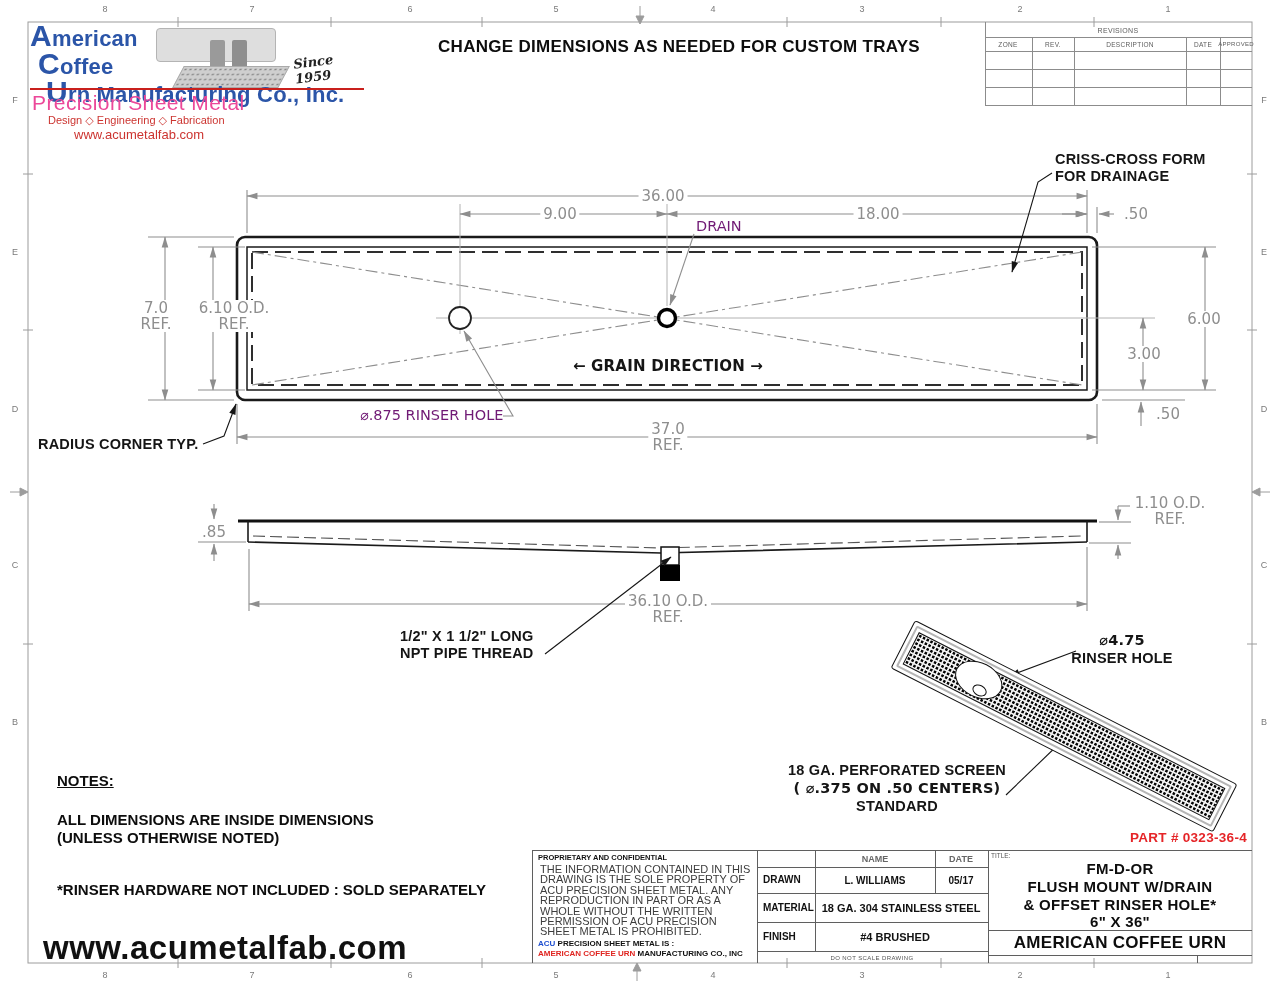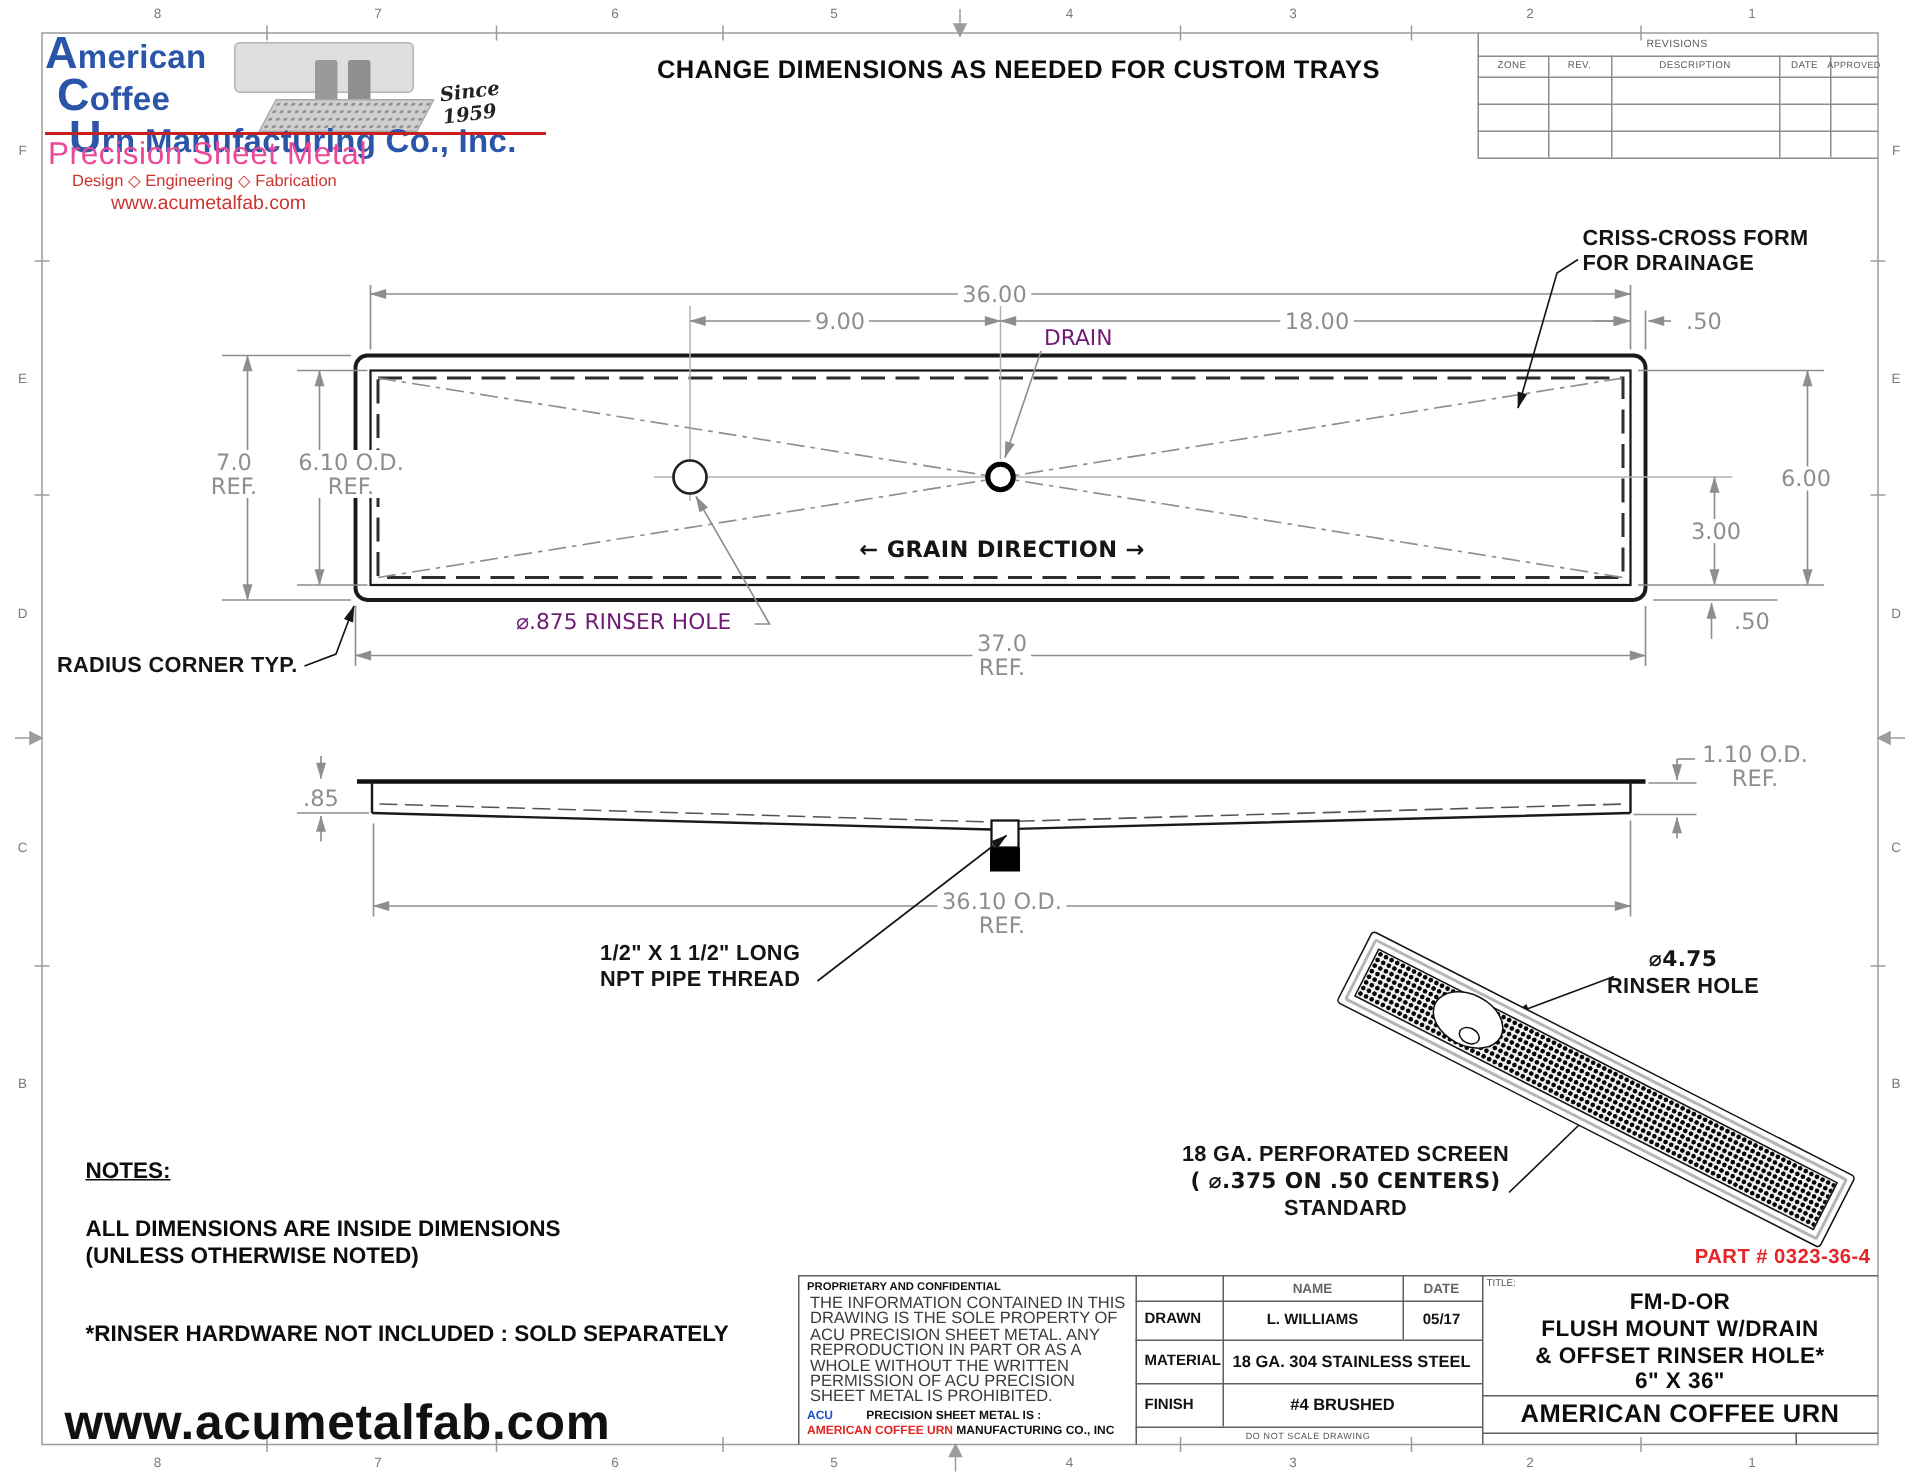--- a/index.html
+++ b/index.html
@@ -248,21 +248,21 @@
     </div>
   <div class="dim" style="left:1204px;top:319px;">6.00</div>
   <div class="dim" style="left:1144px;top:354px;">3.00</div>
   <div class="dim" style="left:1168px;top:414px;">.50</div>
   <div class="dim" style="left:668px;top:437px;">
       <div>37.0</div>
       <div>REF.</div>
     </div>
   <div class="gcall" style="left:696px;top:218px;">DRAIN</div>
   <div class="call" style="left:668px;top:357px;transform:translateX(-50%);font-size:15px;font-family:'DejaVu Sans',sans-serif;">← GRAIN DIRECTION →</div>
-  <div class="gcall" style="left:344px;top:407px;">⌀.875 RINSER HOLE</div>
+  <div class="gcall" style="left:360px;top:407px;">⌀.875 RINSER HOLE</div>
   <div class="call" style="left:38px;top:436px;">RADIUS CORNER TYP.</div>
   <div class="call" style="left:1055px;top:151px;">CRISS-CROSS FORM</div>
   <div class="call" style="left:1055px;top:168px;">FOR DRAINAGE</div>
 
   <div class="dim" style="left:214px;top:532px;">.85</div>
   <div class="dim" style="left:1170px;top:511px;background:none;">
       <div>1.10 O.D.</div>
       <div>REF.</div>
     </div>
   <div class="dim" style="left:668px;top:609px;">
@@ -304,21 +304,21 @@
     <div class="tbln" style="left:757px;top:867px;width:231px;height:1px;"></div>
     <div class="tbln" style="left:757px;top:893px;width:231px;height:1px;"></div>
     <div class="tbln" style="left:757px;top:922px;width:231px;height:1px;"></div>
     <div class="tbln" style="left:757px;top:951px;width:231px;height:1px;"></div>
     <div class="tbln" style="left:988px;top:930px;width:264px;height:1px;"></div>
     <div class="tbln" style="left:988px;top:955px;width:264px;height:1px;"></div>
     <div class="tbln" style="left:1197px;top:955px;width:1px;height:8px;"></div>
 
     <div class="abs" style="left:538px;top:853px;color:#111;font-weight:700;font-size:7.5px;">PROPRIETARY AND CONFIDENTIAL</div>
     <div class="tb-small" style="left:540px;top:864px;width:213px;">THE INFORMATION CONTAINED IN THIS DRAWING IS THE SOLE PROPERTY OF ACU PRECISION SHEET METAL.  ANY REPRODUCTION IN PART OR AS A WHOLE WITHOUT THE WRITTEN PERMISSION OF ACU PRECISION SHEET METAL IS PROHIBITED.</div>
-    <div class="abs" style="left:538px;top:939px;font-size:8px;font-weight:700;white-space:nowrap;"><span style="color:#1f4fd0;">ACU</span><span style="color:#111;padding-left:20px;"> PRECISION SHEET METAL IS :</span></div>
+    <div class="abs" style="left:538px;top:939px;font-size:8px;font-weight:700;white-space:nowrap;"><span style="color:#1f4fd0;">ACU</span><span style="color:#111;"> PRECISION SHEET METAL IS :</span></div>
     <div class="abs" style="left:538px;top:949px;font-size:8px;font-weight:700;white-space:nowrap;"><span style="color:#e02520;">AMERICAN COFFEE URN</span><span style="color:#111;"> MANUFACTURING CO., INC</span></div>
 
     <span class="tb-val" style="left:875px;top:859px;color:#666;font-size:9px;">NAME</span>
     <span class="tb-val" style="left:961px;top:859px;color:#666;font-size:9px;">DATE</span>
     <span class="tb-label" style="left:763px;top:874px;">DRAWN</span>
     <span class="tb-val" style="left:875px;top:880px;font-size:10px;">L. WILLIAMS</span>
     <span class="tb-val" style="left:961px;top:880px;font-size:10px;">05/17</span>
     <span class="tb-label" style="left:763px;top:902px;">MATERIAL</span>
     <span class="tb-val" style="left:901px;top:908px;font-size:11px;">18 GA. 304 STAINLESS STEEL</span>
     <span class="tb-label" style="left:763px;top:931px;">FINISH</span>

